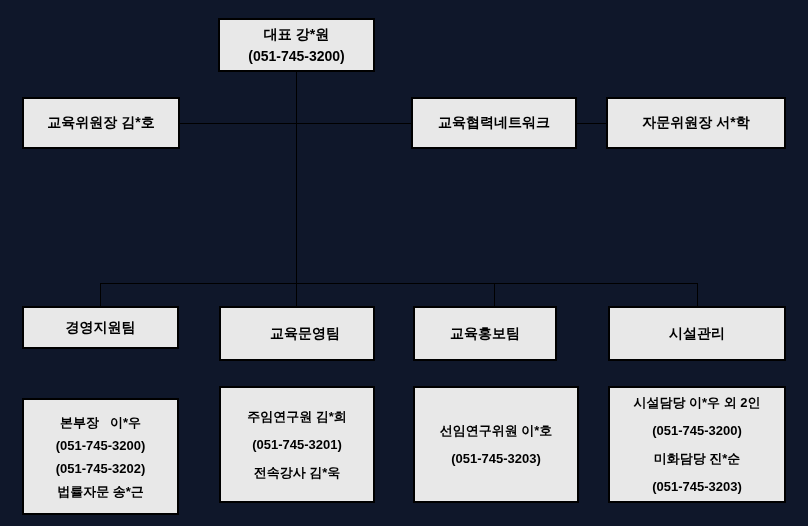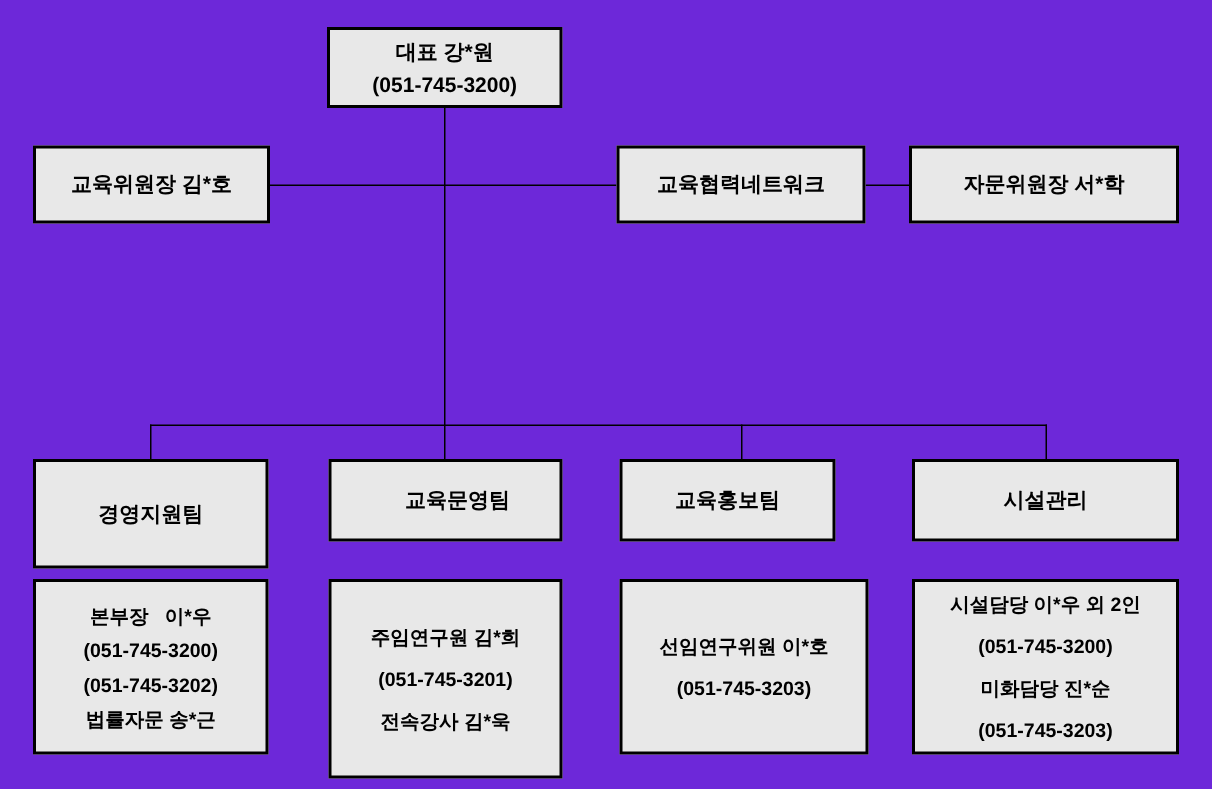--- a/index.html
+++ b/index.html
@@ -1,20 +1,20 @@
 <!DOCTYPE html>
 <html><head>
 <meta charset="utf-8">
 <style>
   html, body { margin: 0; padding: 0; background: #ffffff; }
   .canvas {
     position: relative;
     width: 808px;
     height: 526px;
-    background: #6d28d9;
+    background: #0f172a;
     font-family: "Liberation Sans", sans-serif;
     font-weight: bold;
     color: #000000;
     overflow: hidden;
   }
   .box {
     position: absolute;
     background: #e8e8e8;
     border: 2px solid #000000;
     box-sizing: border-box;
@@ -55,40 +55,40 @@
   <div class="box" style="left:22px; top:97px; width:158px; height:52px;">
     <div class="line">교육위원장 김*호</div>
   </div>
   <div class="box" style="left:411px; top:97px; width:166px; height:52px;">
     <div class="line">교육협력네트워크</div>
   </div>
   <div class="box" style="left:606px; top:97px; width:180px; height:52px;">
     <div class="line">자문위원장 서*학</div>
   </div>
 
-  <div class="box" style="left:22px; top:306px; width:157px; height:73px;">
+  <div class="box" style="left:22px; top:306px; width:157px; height:43px;">
     <div class="line">경영지원팀</div>
   </div>
   <div class="box" style="left:219px; top:306px; width:156px; height:55px;padding-left:16px;">
     <div class="line">교육문영팀</div>
   </div>
   <div class="box" style="left:413px; top:306px; width:144px; height:55px;">
     <div class="line">교육홍보팀</div>
   </div>
   <div class="box" style="left:608px; top:306px; width:178px; height:55px;">
     <div class="line">시설관리</div>
   </div>
 
-  <div class="box detail" style="left:22px; top:386px; width:157px; height:117px;">
+  <div class="box detail" style="left:22px; top:398px; width:157px; height:117px;">
     <div class="line">본부장   이*우</div>
     <div class="line">(051-745-3200)</div>
     <div class="line">(051-745-3202)</div>
     <div class="line">법률자문 송*근</div>
   </div>
-  <div class="box detail loose" style="left:219px; top:386px; width:156px; height:133px;">
+  <div class="box detail loose" style="left:219px; top:386px; width:156px; height:117px;">
     <div class="line">주임연구원 김*희</div>
     <div class="line">(051-745-3201)</div>
     <div class="line">전속강사 김*욱</div>
   </div>
   <div class="box detail loose" style="left:413px; top:386px; width:166px; height:117px;">
     <div class="line">선임연구위원 이*호</div>
     <div class="line">(051-745-3203)</div>
   </div>
   <div class="box detail loose" style="left:608px; top:386px; width:178px; height:117px;">
     <div class="line">시설담당 이*우 외 2인</div>

